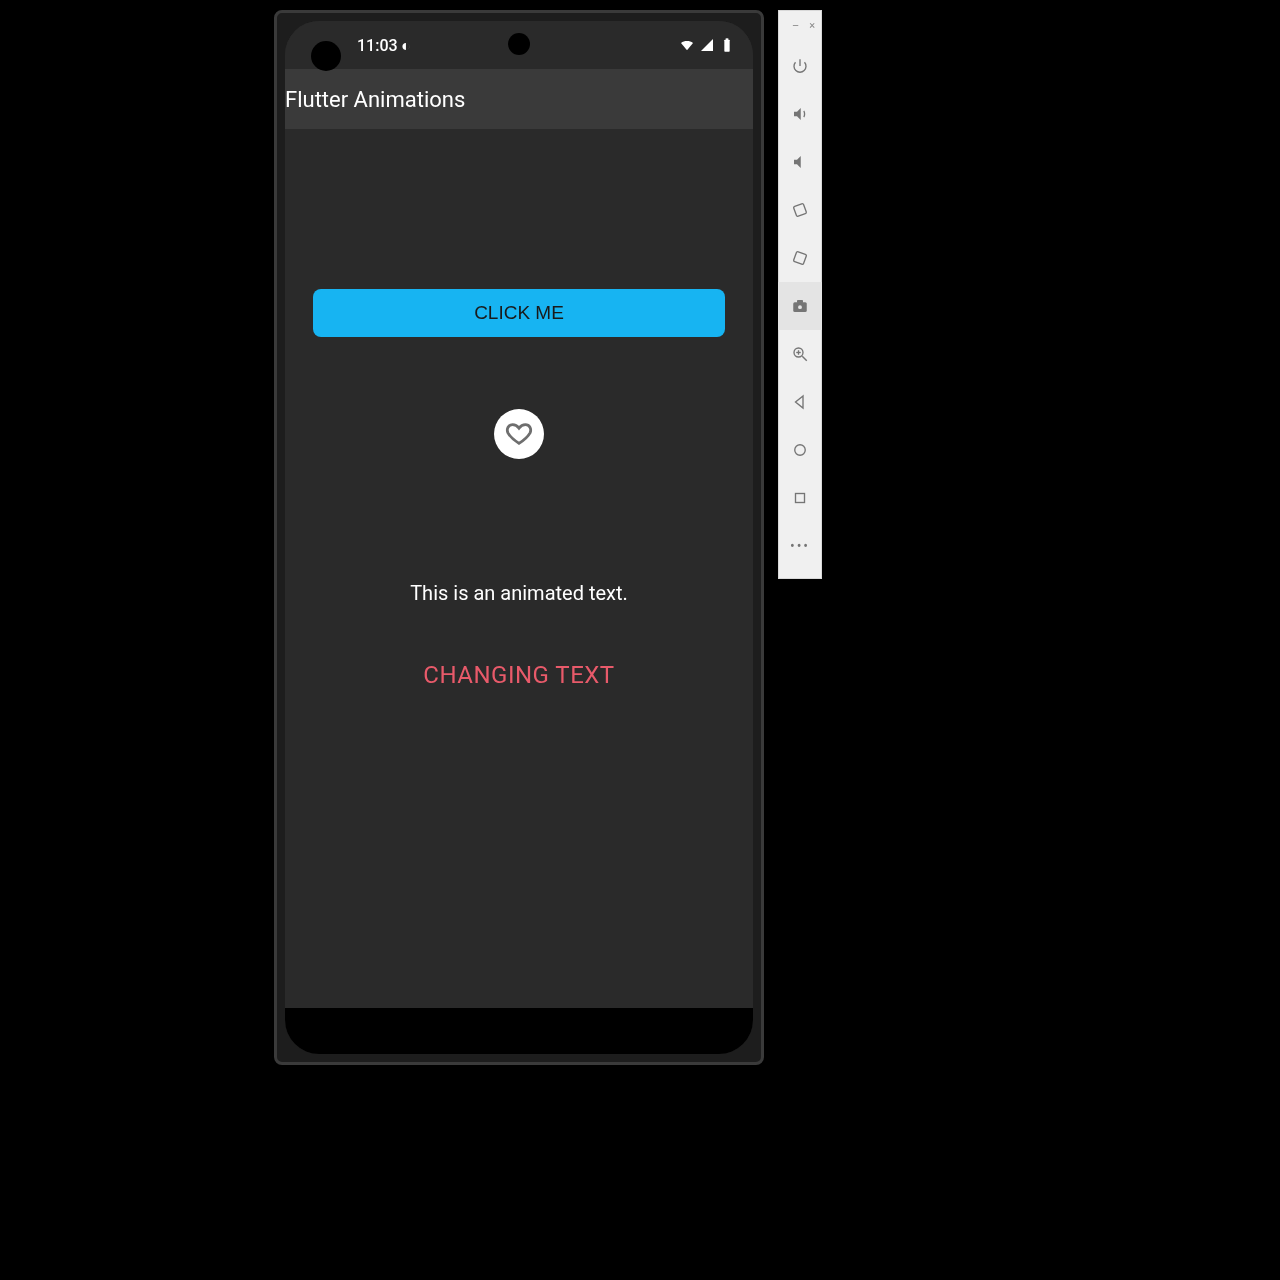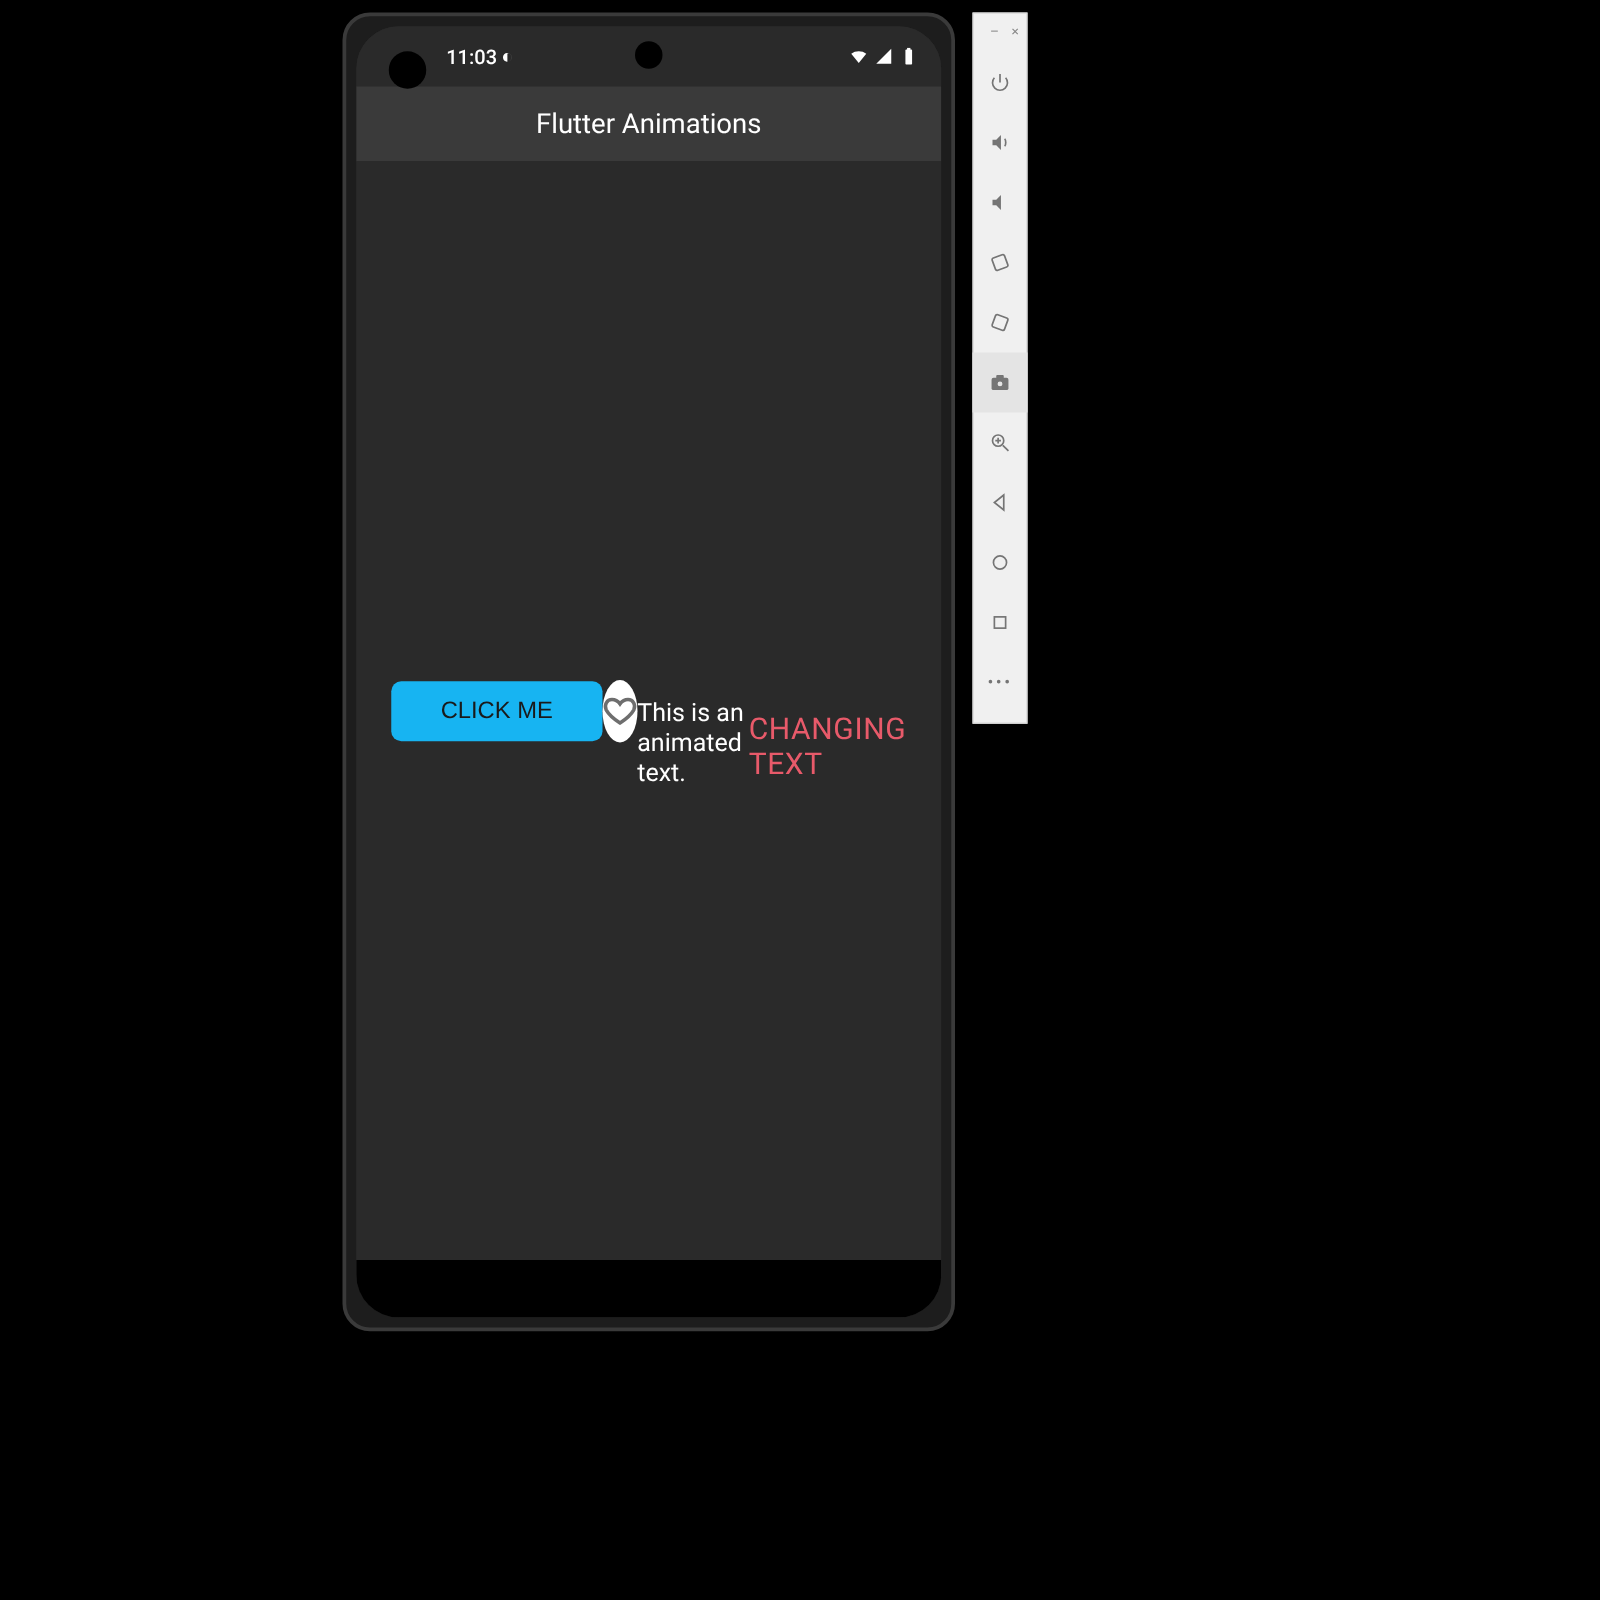--- a/index.html
+++ b/index.html
@@ -12,21 +12,21 @@
     overflow: hidden;
   }
   
   .phone {
     position: absolute;
     left: 274px;
     top: 10px;
     width: 490px;
     height: 1055px;
     background: #1d1d1d;
-    border-radius: 22px;
+    border-radius: 8px;
     border: 3px solid #3a3a3a;
     box-shadow: 0 0 0 2px #000;
     overflow: hidden;
   }
   .phone-inner {
     position: absolute;
     left: 8px; right: 8px; top: 8px; bottom: 8px;
     background: #2a2a2a;
     border-radius: 34px;
     overflow: hidden;
@@ -65,30 +65,29 @@
   .status-icon-r { position: absolute; left: 116px; }
   .status-right { position: absolute; right: 18px; display:flex; gap:4px; align-items:center;}
   .status-right svg { width:16px; height:16px; fill:#fff; }
   
   .app-bar {
     height: 60px;
     background: #3a3a3a;
     color: #fff;
     display: flex;
     align-items: center;
-    justify-content: center;
     font-size: 22px;
     font-weight: 400;
   }
   
   .app-body {
     background: #2a2a2a;
     height: calc(100% - 48px - 60px - 46px);
     display: flex;
-    flex-direction: row;
+    flex-direction: column;
     align-items: center;
     padding: 12px 28px;
     overflow:hidden;
   }
   .nav-bar-bottom {
     height: 46px;
     background: #000;
   }
   .btn {
     width: 100%;

